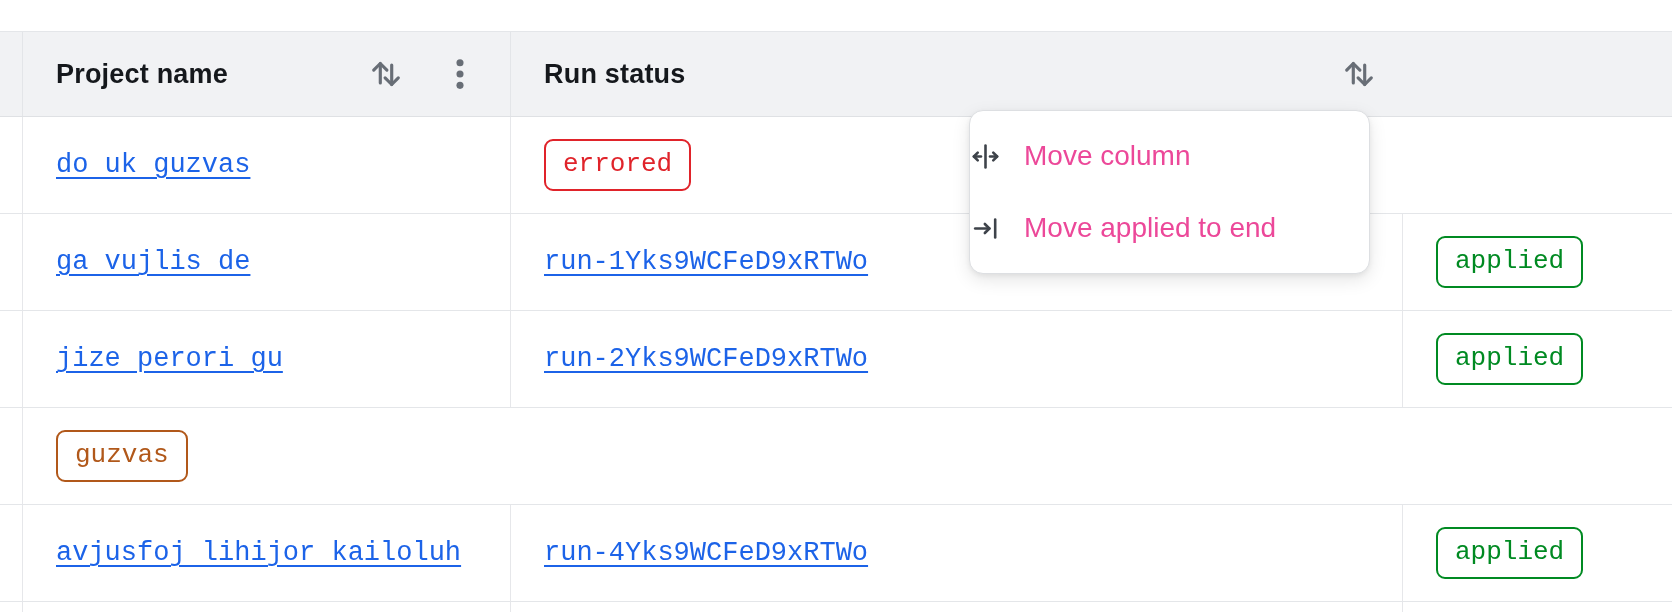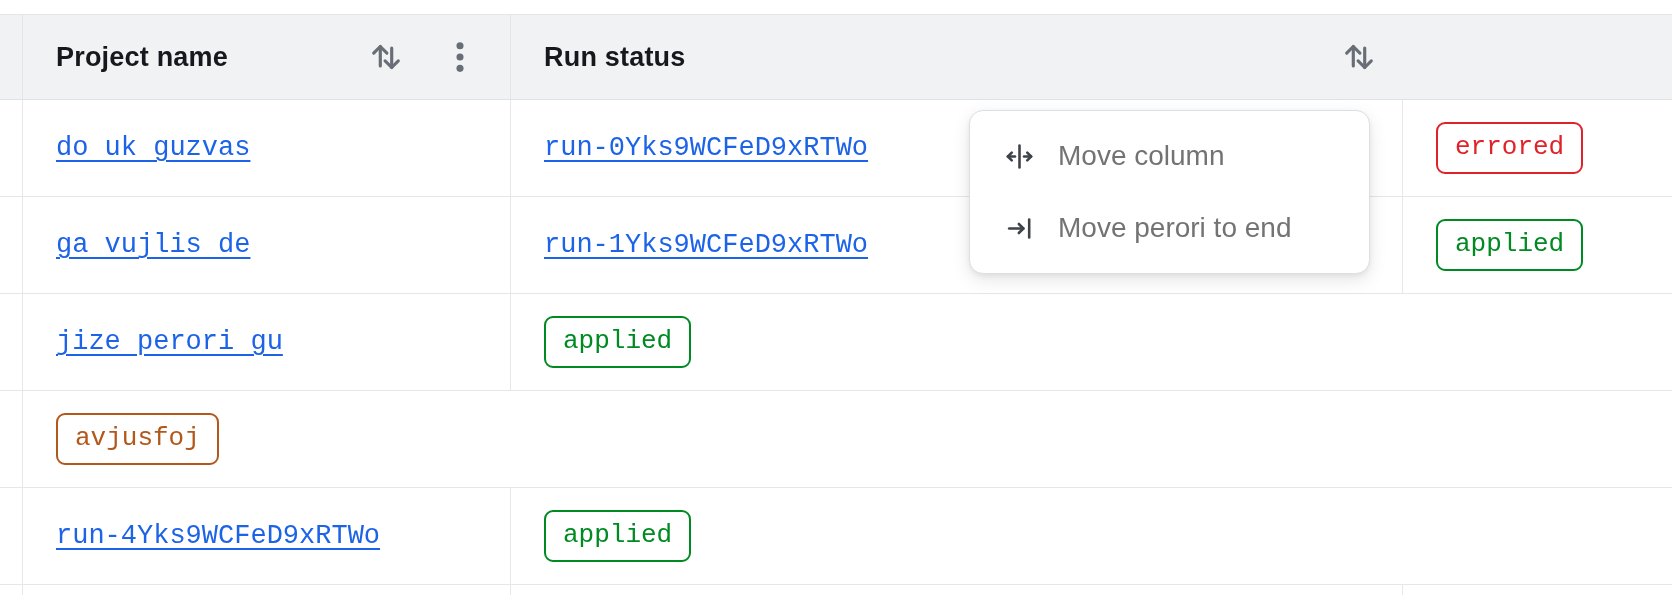--- a/index.html
+++ b/index.html
@@ -1,19 +1,19 @@
 <!DOCTYPE html>
 <html style="--link-blue: #1c63e8; --focus-blue: #1f62e6; --focus-ring: #8db3f4;"><head>
 <meta charset="utf-8">
 <style>
   * { margin: 0; padding: 0; box-sizing: border-box; }
   html, body { width: 1672px; height: 612px; background: #ffffff; overflow: hidden; }
   body { font-family: "Liberation Sans", sans-serif; position: relative; }
 
-  .table { margin-top: 14px; border-top: 1px solid #e4e6e9; }
+  .table { margin-top: 31px; border-top: 1px solid #e4e6e9; }
 
   .row {
     display: grid;
     grid-template-columns: 23px 488px 892px 269px;
   }
 
   
   .thead { height: 85px; background: #f1f2f4; border-bottom: 1px solid #dfe1e4; }
   .th {
     display: flex; align-items: center;
@@ -90,23 +90,22 @@
     border: 1px solid #dddfe2;
     border-radius: 14px;
     box-shadow: 0 6px 18px rgba(0,0,0,0.10), 0 2px 5px rgba(0,0,0,0.06);
     padding: 9px 0;
     z-index: 50;
   }
   .menu-item {
     height: 72px;
     display: flex; align-items: center;
     gap: 23px;
-    padding-left: 34px;
     font-size: 28px;
-    color: #737373;
+    color: #ec4899;
     cursor: pointer;
     white-space: nowrap;
   }
   .menu-item svg { flex: 0 0 auto; }
 </style>
 </head>
 <body>
 
 <div class="table">
 
@@ -149,23 +148,20 @@
       </span>
     </div>
   </div>
 
   <div class="row tr">
     <div class="td" style="padding:0"></div>
     <div class="td">
         <a class="cell-link">do uk guzvas</a>
       </div>
     <div class="td">
-        <a class="cell-link">run-0Yks9WCFeD9xRTWo</a>
-      </div>
-    <div class="td">
         <span class="badge" style="color: rgb(224, 35, 42);">errored</span>
       </div>
   </div>
 
   <div class="row tr">
     <div class="td" style="padding:0"></div>
     <div class="td">
         <a class="cell-link">ga vujlis de</a>
       </div>
     <div class="td">
@@ -175,33 +171,39 @@
         <span class="badge" style="color: rgb(0, 138, 34);">applied</span>
       </div>
   </div>
 
   <div class="row tr">
     <div class="td" style="padding:0"></div>
     <div class="td">
         <a class="cell-link">jize perori gu</a>
       </div>
     <div class="td">
+        <a class="cell-link">run-2Yks9WCFeD9xRTWo</a>
+      </div>
+    <div class="td">
         <span class="badge" style="color: rgb(0, 138, 34);">applied</span>
       </div>
   </div>
 
   <div class="row tr">
     <div class="td" style="padding:0"></div>
     <div class="td">
-        <span class="badge" style="color: rgb(177, 88, 26);">avjusfoj</span>
-      </div>
-  </div>
-
-  <div class="row tr">
-    <div class="td" style="padding:0"></div>
+        <span class="badge" style="color: rgb(177, 88, 26);">guzvas</span>
+      </div>
+  </div>
+
+  <div class="row tr">
+    <div class="td" style="padding:0"></div>
+    <div class="td">
+        <a class="cell-link">avjusfoj lihijor kailoluh</a>
+      </div>
     <div class="td">
         <a class="cell-link">run-4Yks9WCFeD9xRTWo</a>
       </div>
     <div class="td">
         <span class="badge" style="color: rgb(0, 138, 34);">applied</span>
       </div>
   </div>
 
   <div class="row tr partial">
     <div class="td"></div>
@@ -222,15 +224,15 @@
         <path d="M18 9 L21 12 L18 15"></path>
     </svg>
     <span>Move column</span>
   </div>
   <div class="menu-item">
     <svg width="31" height="31" viewBox="0 0 24 24" fill="none" stroke="#3e434a" stroke-width="2" stroke-linecap="round" stroke-linejoin="round">
       <path d="M4 12 H15"></path>
         <path d="M11.5 8.5 L15 12 L11.5 15.5"></path>
       <path d="M19.5 5 V19"></path>
     </svg>
-    <span>Move perori to end</span>
+    <span>Move applied to end</span>
   </div>
 </div>
 
 </body></html>

